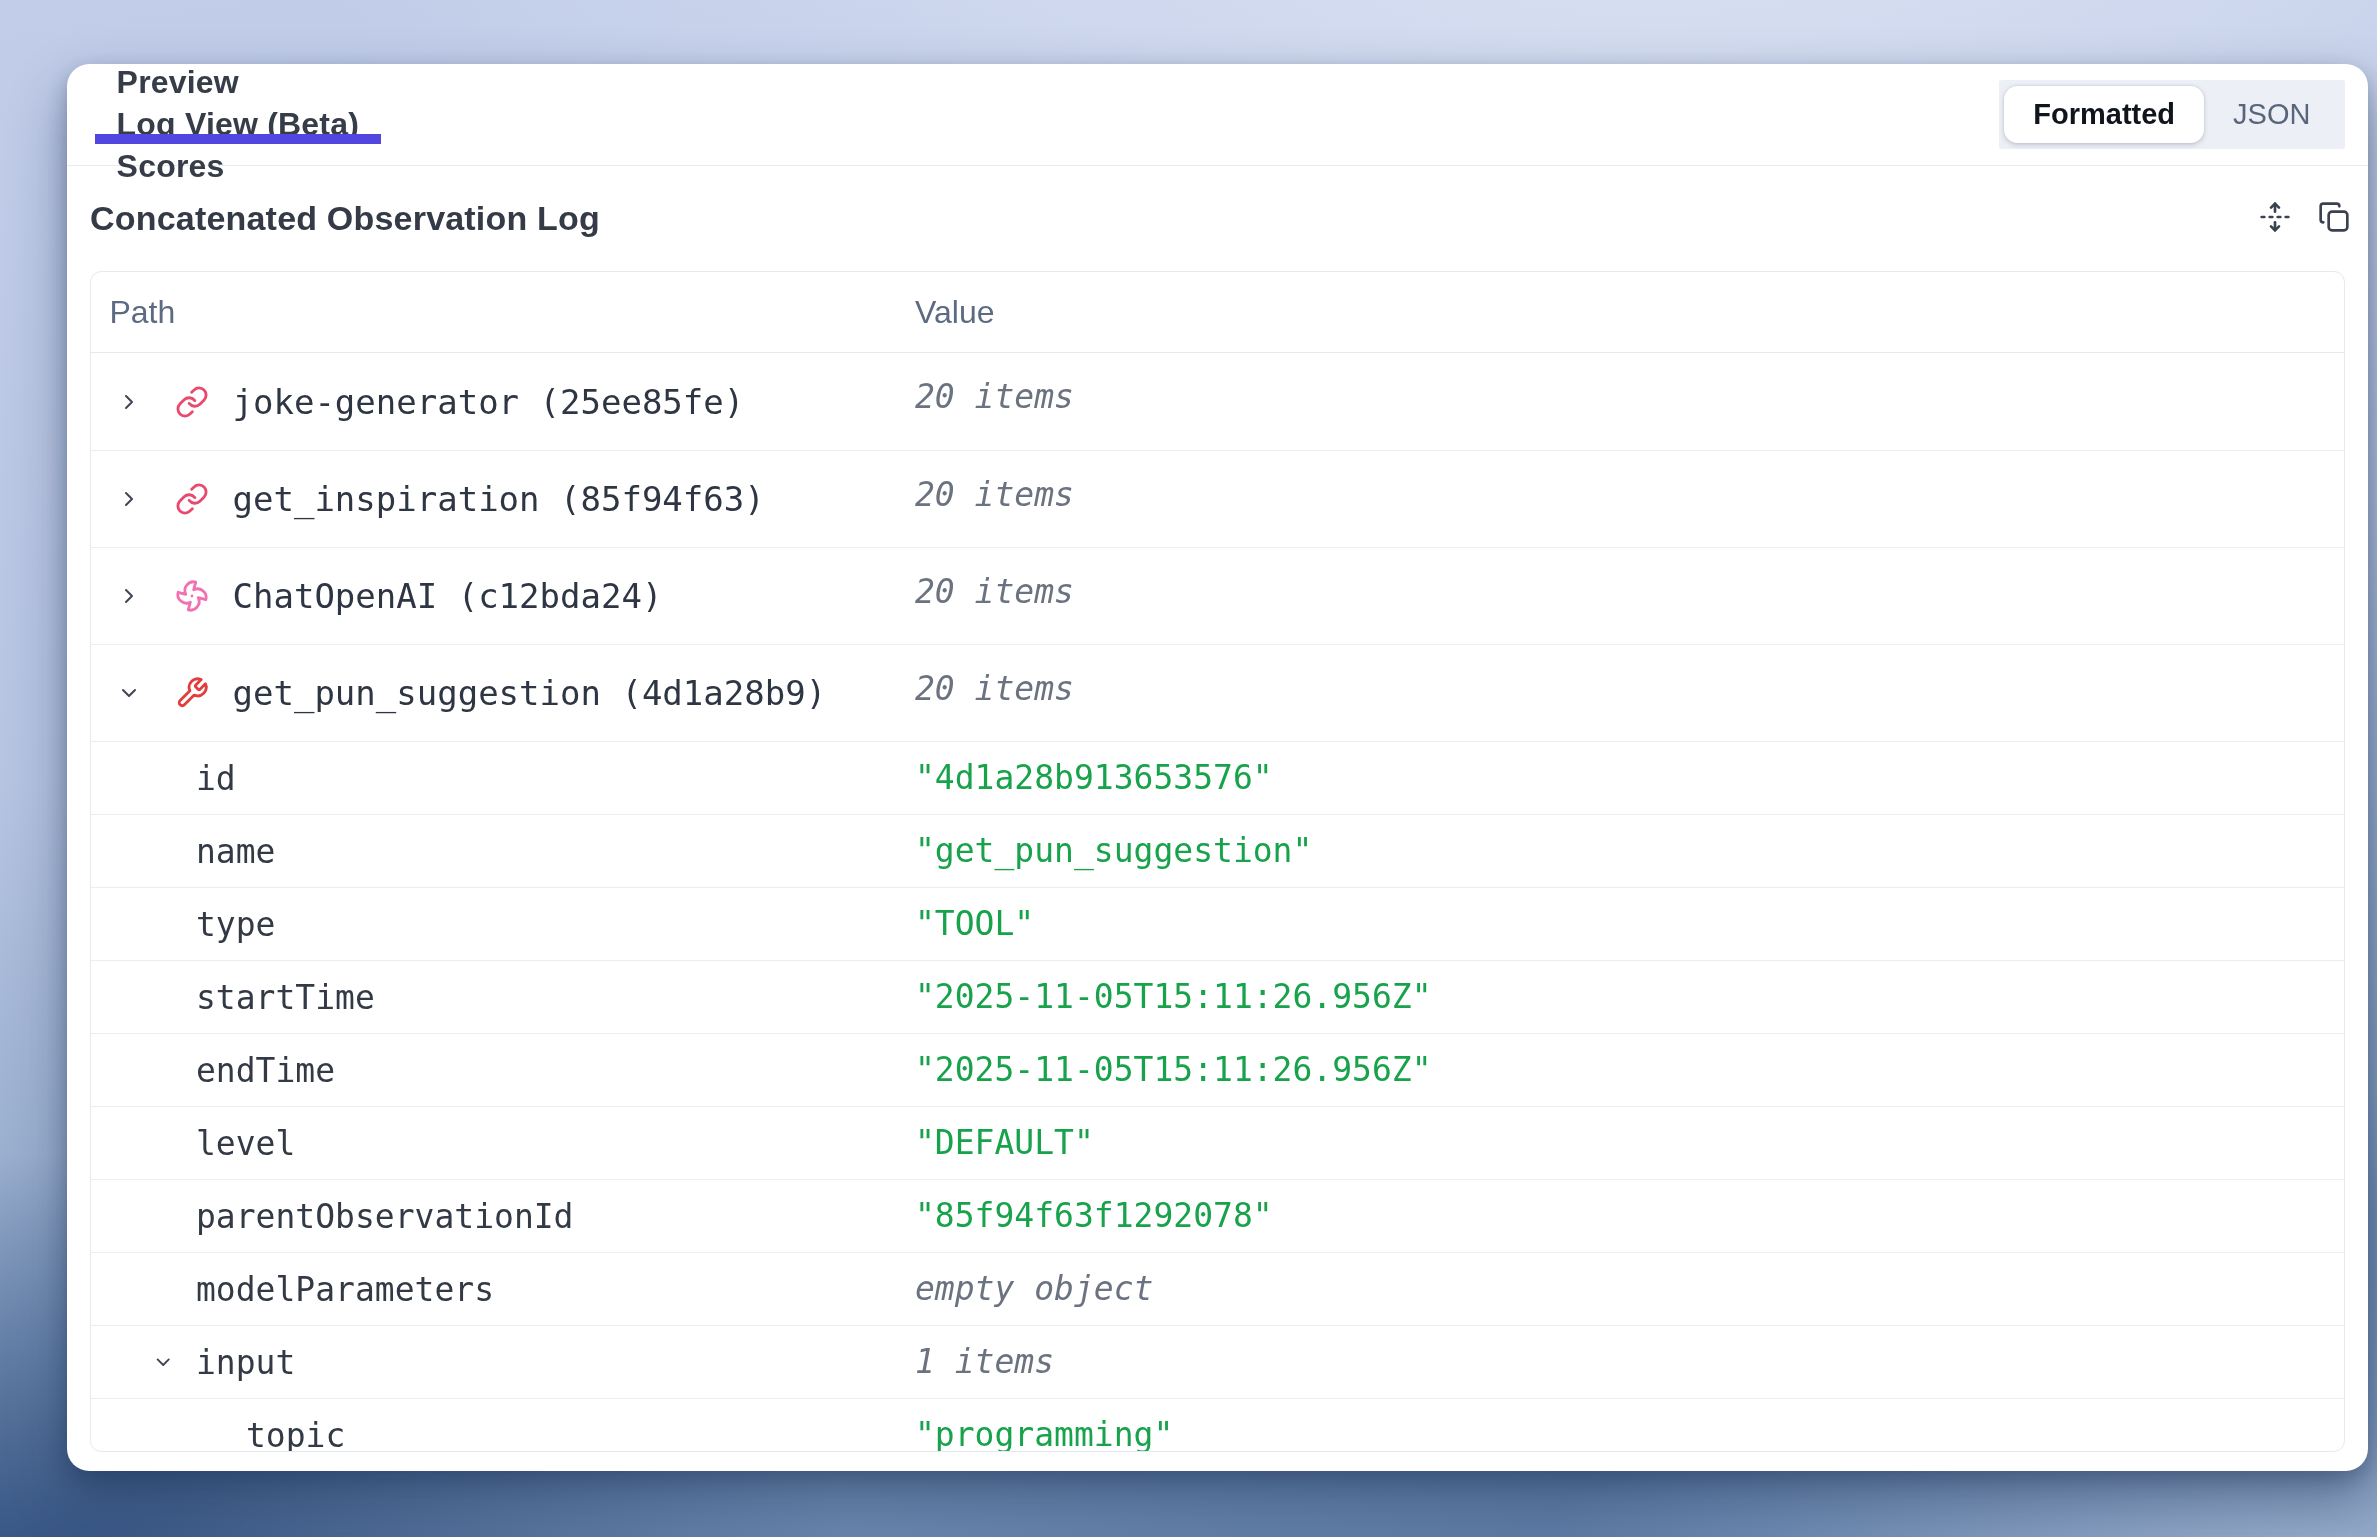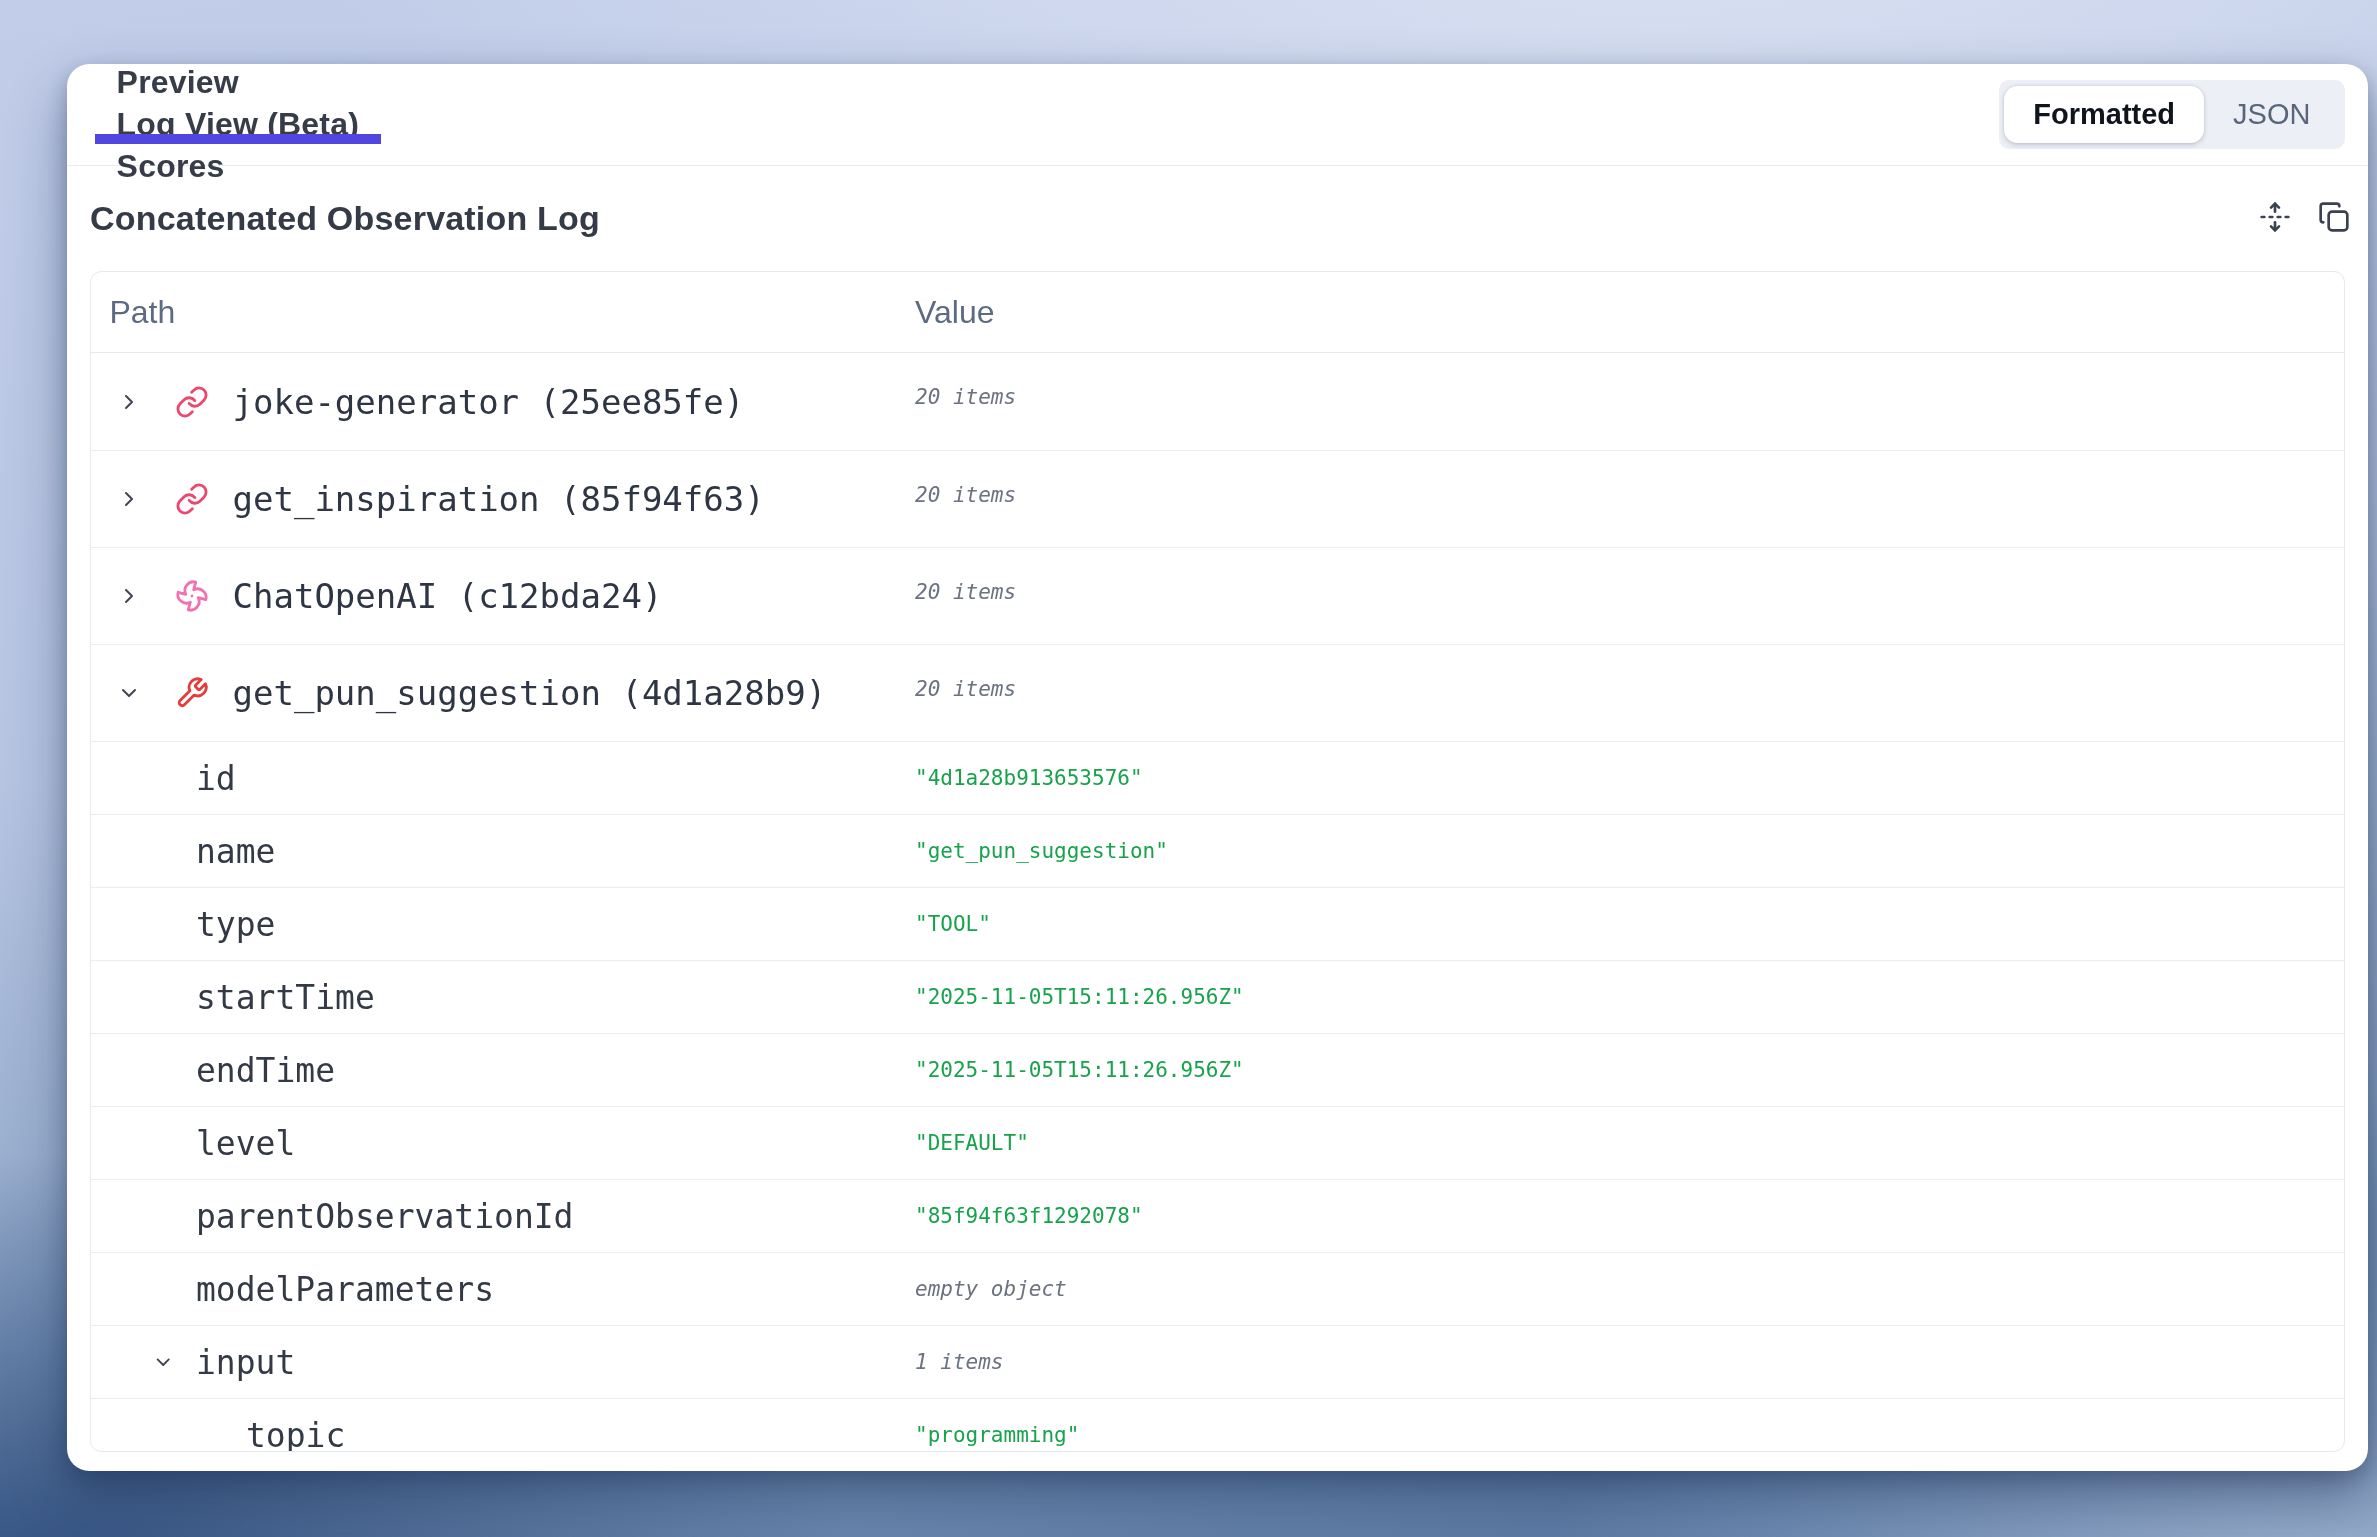--- a/index.html
+++ b/index.html
@@ -49,21 +49,21 @@
   .tab.active::after {
     content: "";
     position: absolute; left: 0; right: 0; bottom: -1.6px;
     height: 10.4px;
     background: #5246e0;
   }
 
   .seg {
     display: flex; align-items: center;
     background: #eceff5;
-    border-radius: 10px;
+    border-radius: 2px;
     padding: 5.6px;
     height: 69px;
   }
   .seg-opt {
     height: 57px;
     display: flex; align-items: center;
     padding: 0 29px;
     font-size: 29px; font-weight: 500; color: #59657a;
     border-radius: 13.6px;
     white-space: nowrap;
@@ -100,21 +100,21 @@
     display: flex; align-items: center;
     font-size: 32px; font-weight: 400; color: #5c6b82;
     border-bottom: 1.6px solid #e5e9f0;
   }
   .thead .cell-path { padding-left: 18.4px; }
 
   .cell-path { width: 824px; flex: none; display: flex; align-items: center; }
   .cell-value {
     flex: 1;
     font-family: "DejaVu Sans Mono", monospace;
-    font-size: 21px; line-height: 40px;
+    font-size: 33px; line-height: 40px;
     white-space: nowrap;
   }
   .thead .cell-value { font-family: "Liberation Sans", sans-serif; font-size: 32px; line-height: normal; }
 
   .row { display: flex; border-top: 1.6px solid #e9edf4; }
   .row:first-child { border-top: 0; }
   .row.node { height: 97px; align-items: flex-start; }
   .row.node .cell-path { height: 100%; padding-left: 25.5px; align-items: center; }
   .row.node .cell-path { padding-top: 0; }
   .row.node .cell-value { padding-top: 24px; }

